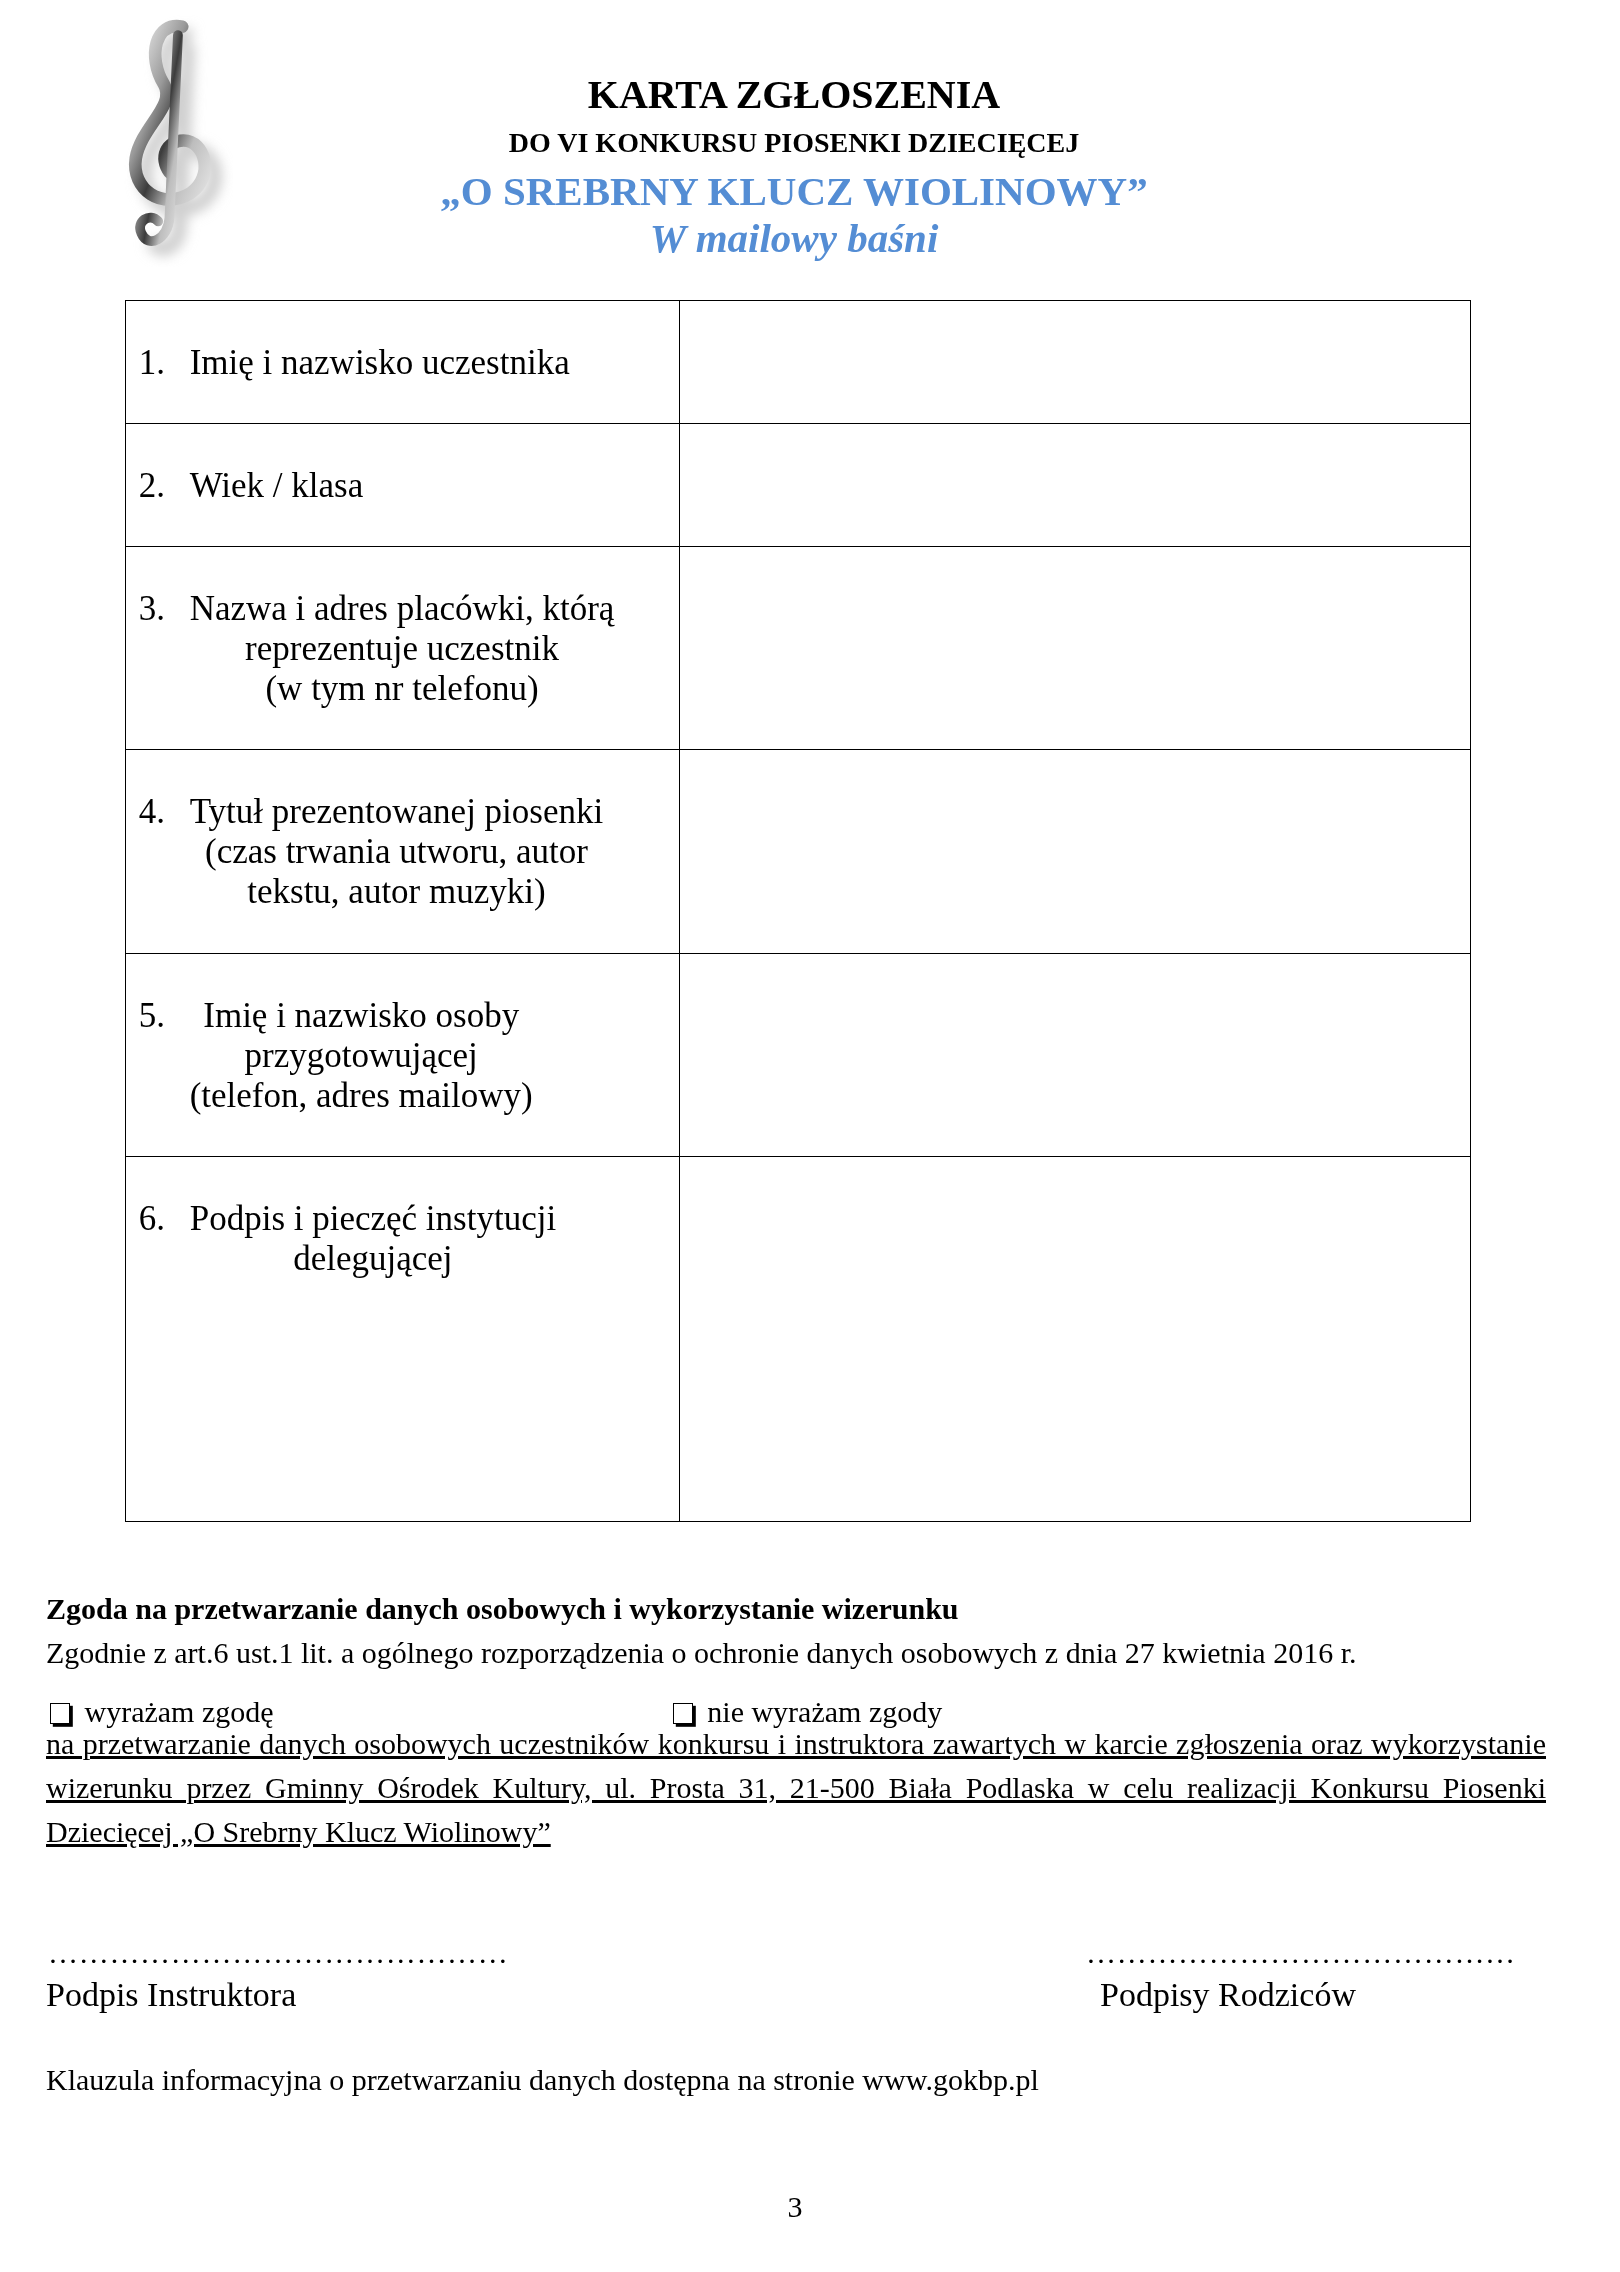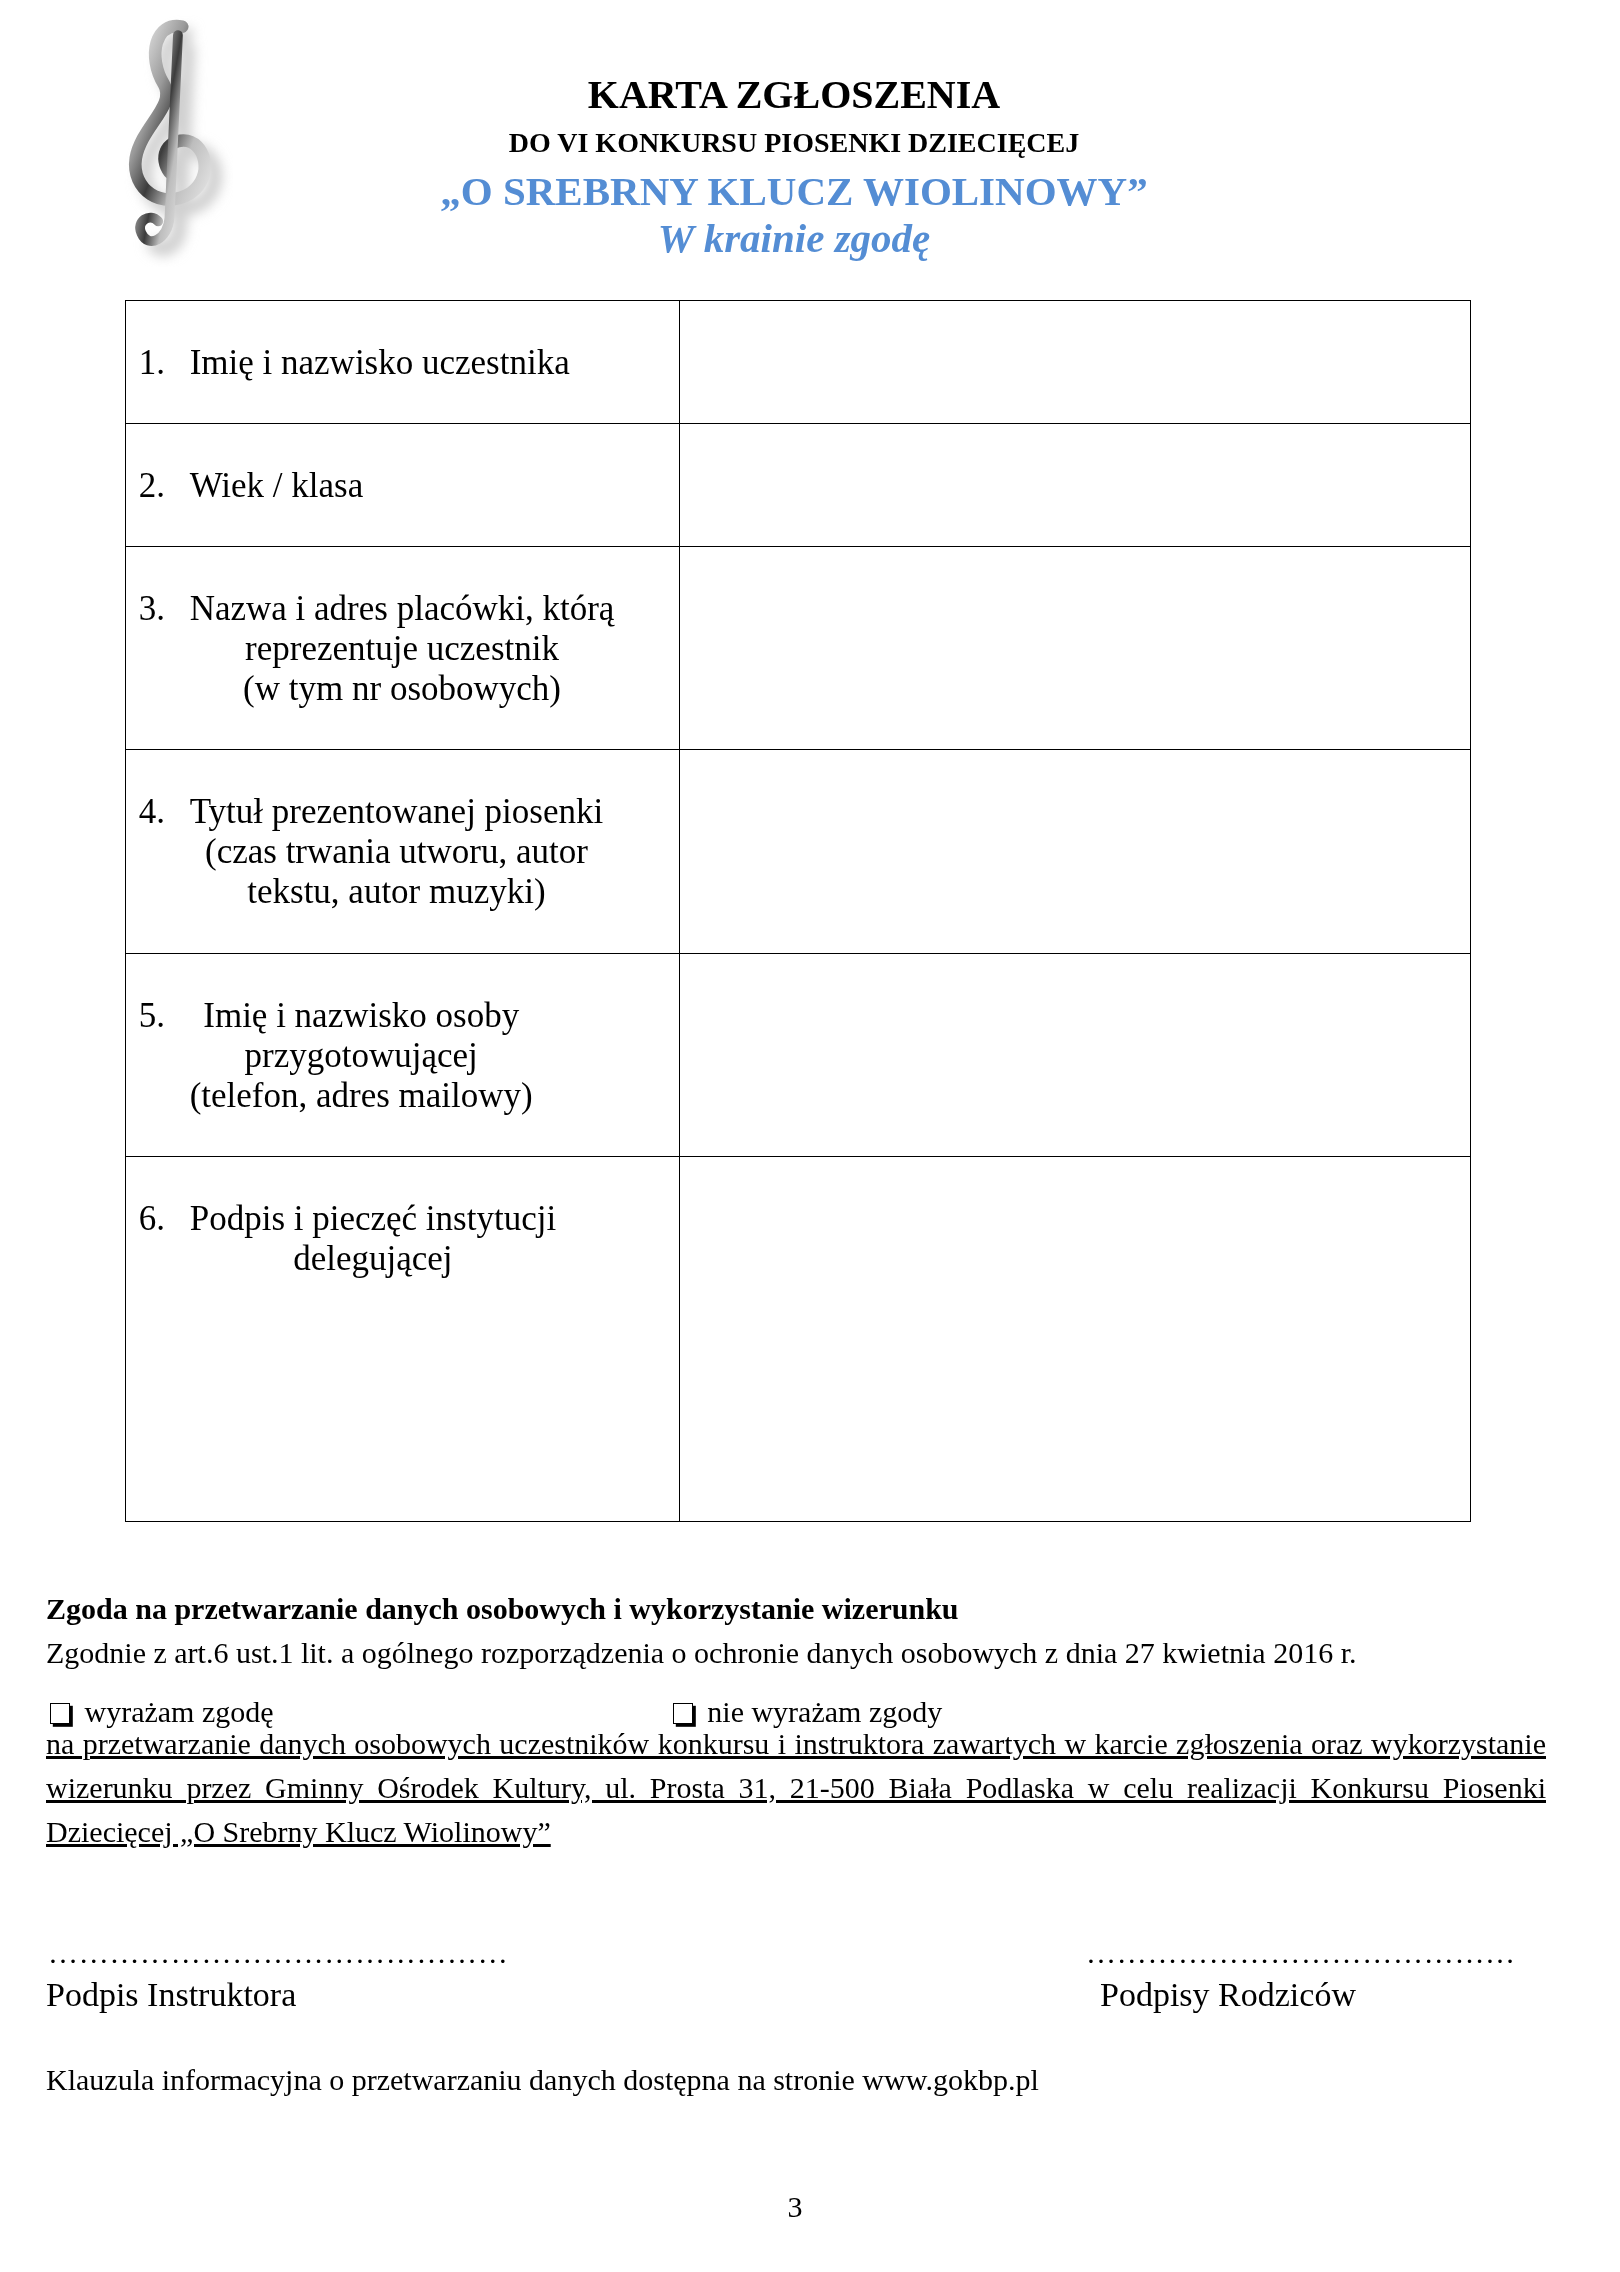--- a/index.html
+++ b/index.html
@@ -67,21 +67,21 @@
     </defs>
     <path d="M118 28 C 80 20, 68 70, 92 110 C 110 140, 60 170, 52 215 C 45 260, 90 290, 130 265 C 165 240, 150 190, 120 190 C 95 190, 85 215, 100 235 M 112 40 L 100 300 C 98 330, 70 340, 62 318" fill="none" stroke="#d0d0d0" stroke-width="22" filter="url(#blur)" transform="translate(14,14)"></path>
     <path d="M118 28 C 80 20, 68 70, 92 110 C 110 140, 60 170, 52 215 C 45 260, 90 290, 130 265 C 165 240, 150 190, 120 190 C 95 190, 85 215, 100 235" fill="none" stroke="url(#silver)" stroke-width="18" stroke-linecap="round"></path>
     <path d="M112 40 L 100 300 C 98 330, 70 345, 60 322 C 52 305, 72 292, 84 305" fill="none" stroke="url(#silver)" stroke-width="14" stroke-linecap="round"></path>
   </svg>
 </div>
 
 <div id="t1" class="title-line">KARTA ZGŁOSZENIA</div>
 <div id="t2" class="title-line">DO VI KONKURSU PIOSENKI DZIECIĘCEJ</div>
 <div id="t3" class="title-line">„O SREBRNY KLUCZ WIOLINOWY”</div>
-<div id="t4" class="title-line">W krainie zgodę</div>
+<div id="t4" class="title-line">W mailowy baśni</div>
 
 <table id="form-table">
   <tbody>
     <tr style="height:123px">
       <td class="label">
         <div class="cell-text">
           <span class="cell-num">1.</span>
           <div class="cell-lines">
               <div>Imię i nazwisko uczestnika</div>
             </div>
@@ -100,21 +100,21 @@
       </td>
       <td></td>
     </tr>
     <tr style="height:203px">
       <td class="label">
         <div class="cell-text">
           <span class="cell-num">3.</span>
           <div class="cell-lines">
             <div>Nazwa i adres placówki, którą</div>
             <div>reprezentuje uczestnik</div>
-            <div>(w tym nr osobowych)</div>
+            <div>(w tym nr telefonu)</div>
           </div>
         </div>
       </td>
       <td></td>
     </tr>
     <tr style="height:204px">
       <td class="label">
         <div class="cell-text">
           <span class="cell-num">4.</span>
           <div class="cell-lines">

